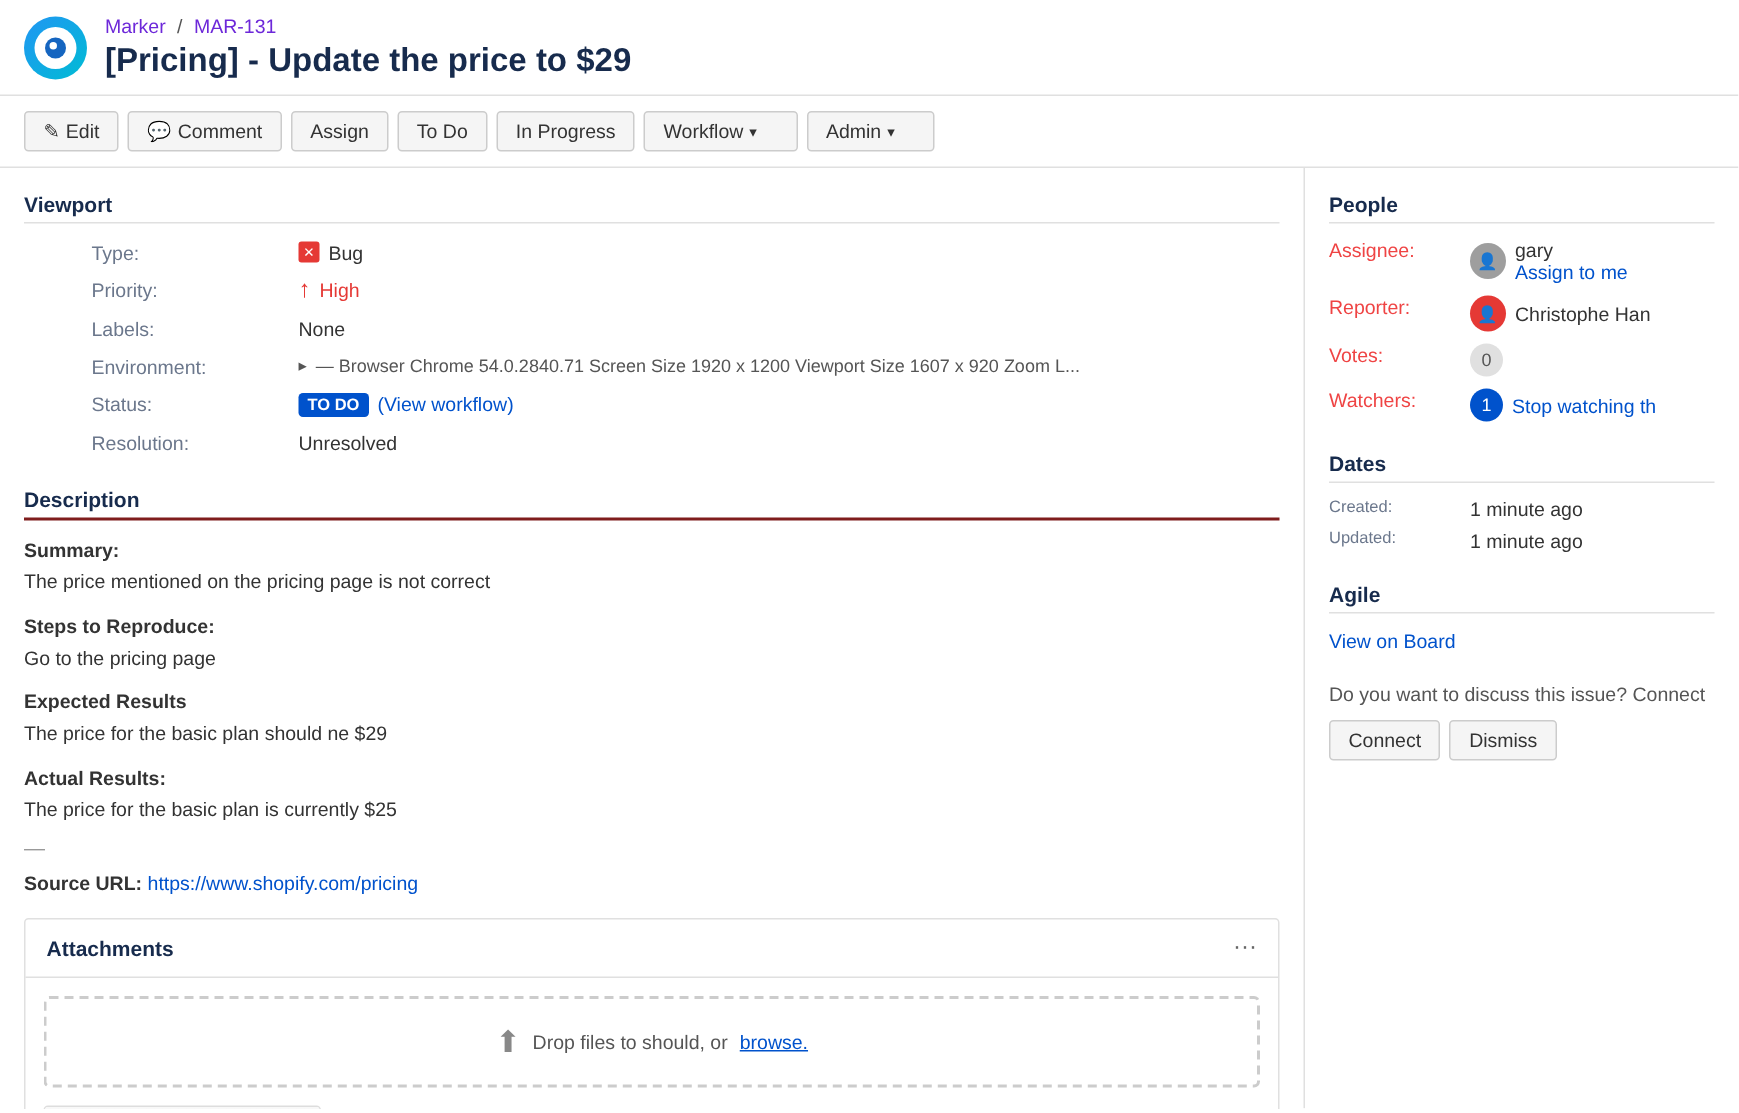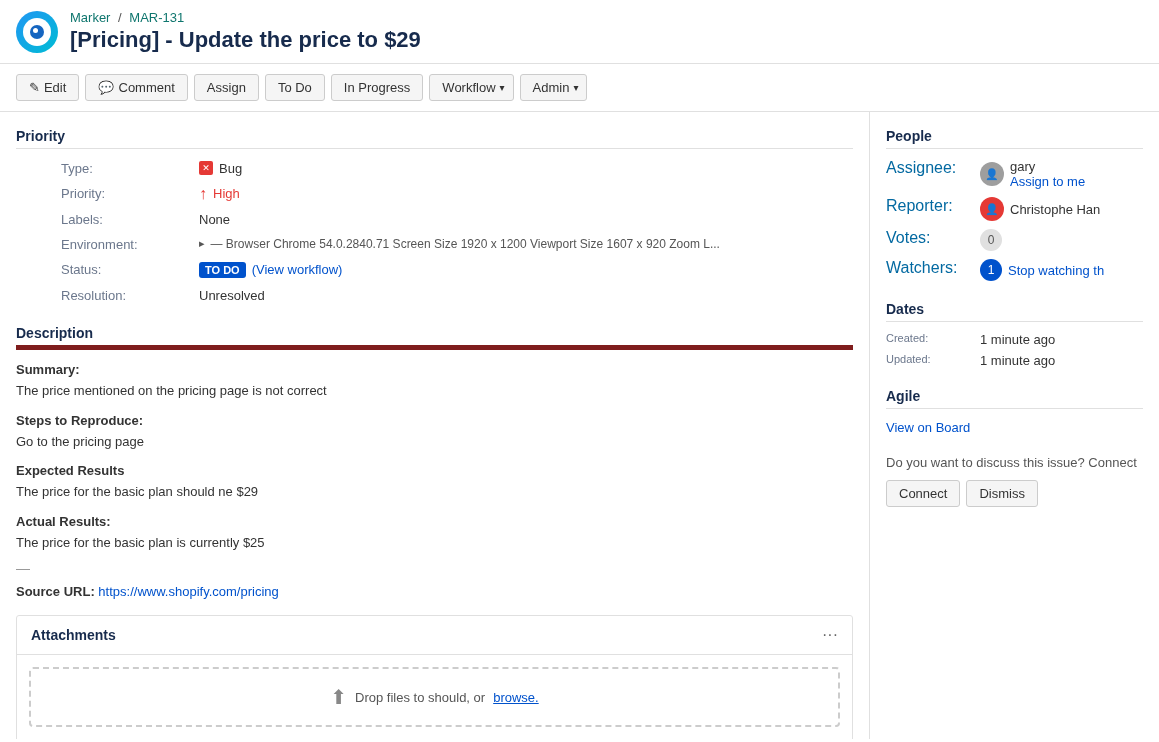--- a/index.html
+++ b/index.html
@@ -4,69 +4,69 @@
   <style>
     * { box-sizing: border-box; margin: 0; padding: 0; }
     body { font-family: -apple-system, BlinkMacSystemFont, 'Segoe UI', Arial, sans-serif; font-size: 14px; color: #333; background: #fff; }
 
     .top-bar { display: flex; align-items: center; padding: 10px 16px; border-bottom: 1px solid #e0e0e0; }
     .logo { width: 42px; height: 42px; border-radius: 50%; background: linear-gradient(135deg, #2196F3, #00BCD4); display: flex; align-items: center; justify-content: center; margin-right: 12px; flex-shrink: 0; overflow: hidden; }
     .logo-inner { width: 28px; height: 28px; border-radius: 50%; background: #fff; display: flex; align-items: center; justify-content: center; }
     .logo-eye { width: 14px; height: 14px; border-radius: 50%; background: #1565C0; position: relative; }
     .logo-eye::after { content: ''; width: 5px; height: 5px; border-radius: 50%; background: #fff; position: absolute; top: 3px; left: 3px; }
     .breadcrumb { font-size: 13px; color: #555; }
-    .breadcrumb a { color: #0f766e; text-decoration: none; }
+    .breadcrumb a { color: #6d28d9; text-decoration: none; }
     .breadcrumb span { margin: 0 4px; }
     .issue-title { font-size: 22px; font-weight: 600; color: #172B4D; margin-top: 2px; }
 
     .toolbar { display: flex; align-items: center; padding: 10px 16px; border-bottom: 1px solid #e0e0e0; gap: 6px; }
     .btn { padding: 5px 12px; border: 1px solid #ccc; border-radius: 3px; background: #f5f5f5; cursor: pointer; font-size: 13px; color: #333; display: flex; align-items: center; gap: 4px; white-space: nowrap; }
-    .btn-dropdown { padding-right: 8px; }
+    .btn-dropdown { padding-right: 26px; }
     .chevron { font-size: 10px; }
 
     .main-layout { display: flex; height: calc(100vh - 115px); overflow: hidden; }
     .content-area { flex: 1; overflow-y: auto; padding: 16px; max-width: 870px; }
     .sidebar { width: 290px; min-width: 290px; border-left: 1px solid #e0e0e0; padding: 16px; overflow-y: auto; }
 
     .section-title { font-size: 14px; font-weight: 700; color: #172B4D; margin-bottom: 10px; padding-bottom: 4px; border-bottom: 1px solid #e0e0e0; }
 
     .details-grid { display: grid; grid-template-columns: 130px 1fr; gap: 6px 8px; margin-bottom: 16px; margin-left: 45px; }
     .detail-label { color: #6b778c; font-size: 13px; padding: 2px 0; }
     .detail-value { font-size: 13px; padding: 2px 0; display: flex; gap: 6px; }
     .bug-icon { width: 14px; height: 14px; background: #e53935; border-radius: 2px; display: inline-flex; align-items: center; justify-content: center; flex-shrink: 0; }
     .bug-icon::after { content: '✕'; color: #fff; font-size: 9px; }
     .priority-up { color: #e53935; font-size: 16px; line-height: 1; }
     .status-badge { background: #0052cc; color: #fff; font-size: 11px; font-weight: 700; padding: 2px 6px; border-radius: 3px; }
     .workflow-link { color: #0052cc; text-decoration: none; font-size: 13px; }
     .env-toggle { color: #555; font-size: 11px; cursor: pointer; }
     .env-text { color: #555; font-size: 12px; }
 
     .description-section { margin-bottom: 16px; }
-    .desc-heading { font-size: 14px; font-weight: 700; color: #172B4D; margin-bottom: 10px; padding-bottom: 4px; border-bottom: 5px solid #7f1d1d; }
+    .desc-heading { font-size: 14px; font-weight: 700; color: #172B4D; margin-bottom: 10px; padding-bottom: 4px; border-bottom: 2px solid #7f1d1d; }
     .desc-sub { font-weight: 700; font-size: 13px; margin-top: 12px; margin-bottom: 4px; }
     .desc-text { font-size: 13px; color: #333; line-height: 1.5; }
     .desc-separator { margin: 8px 0; color: #999; }
     .source-url { font-size: 13px; }
     .source-url a { color: #0052cc; text-decoration: none; }
 
     .attachments-section { border: 1px solid #e0e0e0; border-radius: 3px; }
     .attachments-header { display: flex; align-items: center; justify-content: space-between; padding: 10px 14px; border-bottom: 1px solid #e0e0e0; }
     .attachments-title { font-size: 14px; font-weight: 700; color: #172B4D; }
     .more-btn { color: #666; font-size: 16px; cursor: pointer; }
     .drop-zone { border: 2px dashed #ccc; border-radius: 4px; margin: 12px; padding: 16px; display: flex; align-items: center; justify-content: center; gap: 8px; color: #555; font-size: 13px; }
     .drop-zone a { color: #0052cc; }
     .upload-icon { font-size: 20px; color: #888; }
     .thumb { width: 185px; height: 120px; background: #f0f0f0; border: 1px solid #ddd; border-radius: 3px; margin: 0 12px 12px; overflow: hidden; position: relative; }
     .thumb-inner { width: 100%; height: 100%; background: linear-gradient(180deg, #f8f8f8 0%, #ececec 100%); display: flex; flex-direction: column; align-items: center; justify-content: center; gap: 4px; }
 
     
     .sidebar-section { margin-bottom: 20px; }
     .sidebar-section-title { font-size: 14px; font-weight: 700; color: #172B4D; margin-bottom: 10px; padding-bottom: 4px; border-bottom: 1px solid #e0e0e0; }
     .sidebar-row { display: grid; grid-template-columns: 90px 1fr; gap: 4px; margin-bottom: 8px; align-items: start; }
-    .sidebar-label { font-size: 16px; color: #0369a1; }
+    .sidebar-label { font-size: 13px; color: #ef4444; }
     .sidebar-value { font-size: 13px; display: flex; align-items: center; gap: 6px; flex-wrap: wrap; }
     .avatar { width: 24px; height: 24px; border-radius: 50%; background: #bdbdbd; display: flex; align-items: center; justify-content: center; font-size: 11px; color: #fff; flex-shrink: 0; }
     .avatar.gary { background: #9e9e9e; }
     .avatar.reporter { background: #e53935; }
     .assign-link { color: #0052cc; font-size: 13px; text-decoration: none; display: block; }
     .votes-badge { background: #e0e0e0; border-radius: 50%; width: 22px; height: 22px; display: flex; align-items: center; justify-content: center; font-size: 12px; color: #555; }
     .watchers-badge { background: #0052cc; border-radius: 50%; width: 22px; height: 22px; display: flex; align-items: center; justify-content: center; font-size: 12px; color: #fff; }
     .watch-link { color: #0052cc; text-decoration: none; font-size: 13px; }
 
     .date-row { display: grid; grid-template-columns: 90px 1fr; gap: 4px; margin-bottom: 6px; }
@@ -124,21 +124,21 @@
     <span>Admin</span>
     <span class="chevron">▾</span>
   </button>
 </div>
 
 <div class="main-layout">
 
   <div class="content-area">
 
     <div class="sidebar-section">
-      <div class="section-title">Priority</div>
+      <div class="section-title">Viewport</div>
       <div class="details-grid">
         <div class="detail-label">Type:</div>
         <div class="detail-value">
           <span class="bug-icon"></span>
           <span>Bug</span>
         </div>
 
         <div class="detail-label">Priority:</div>
         <div class="detail-value">
           <span class="priority-up">↑</span>

